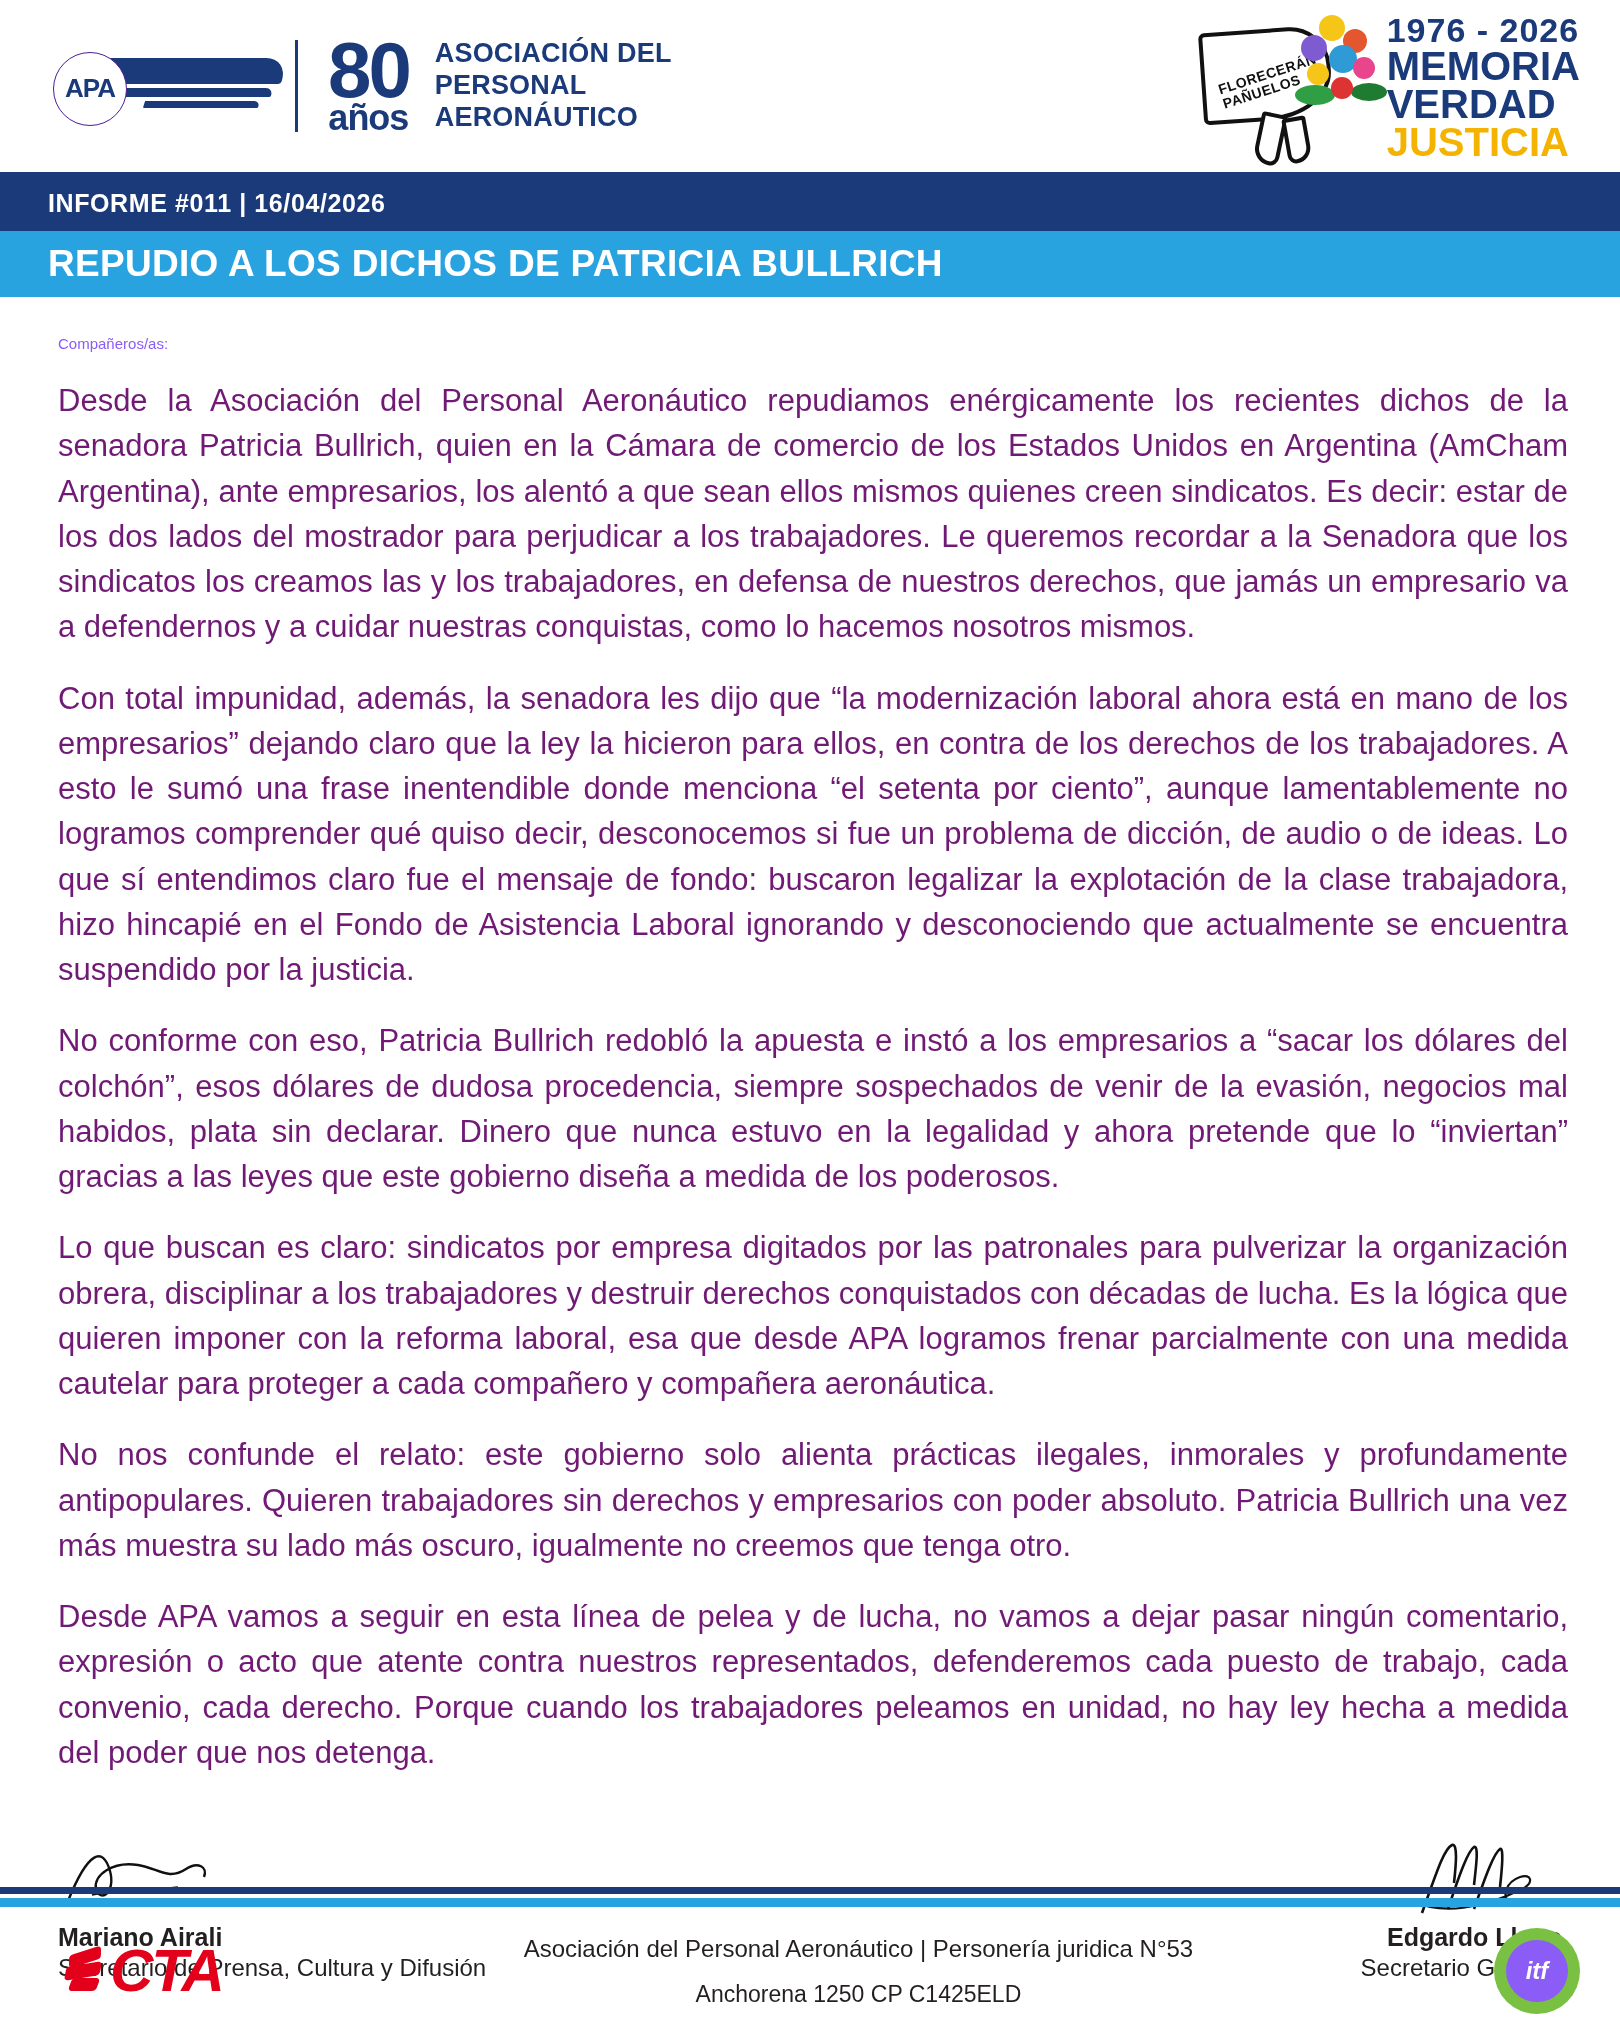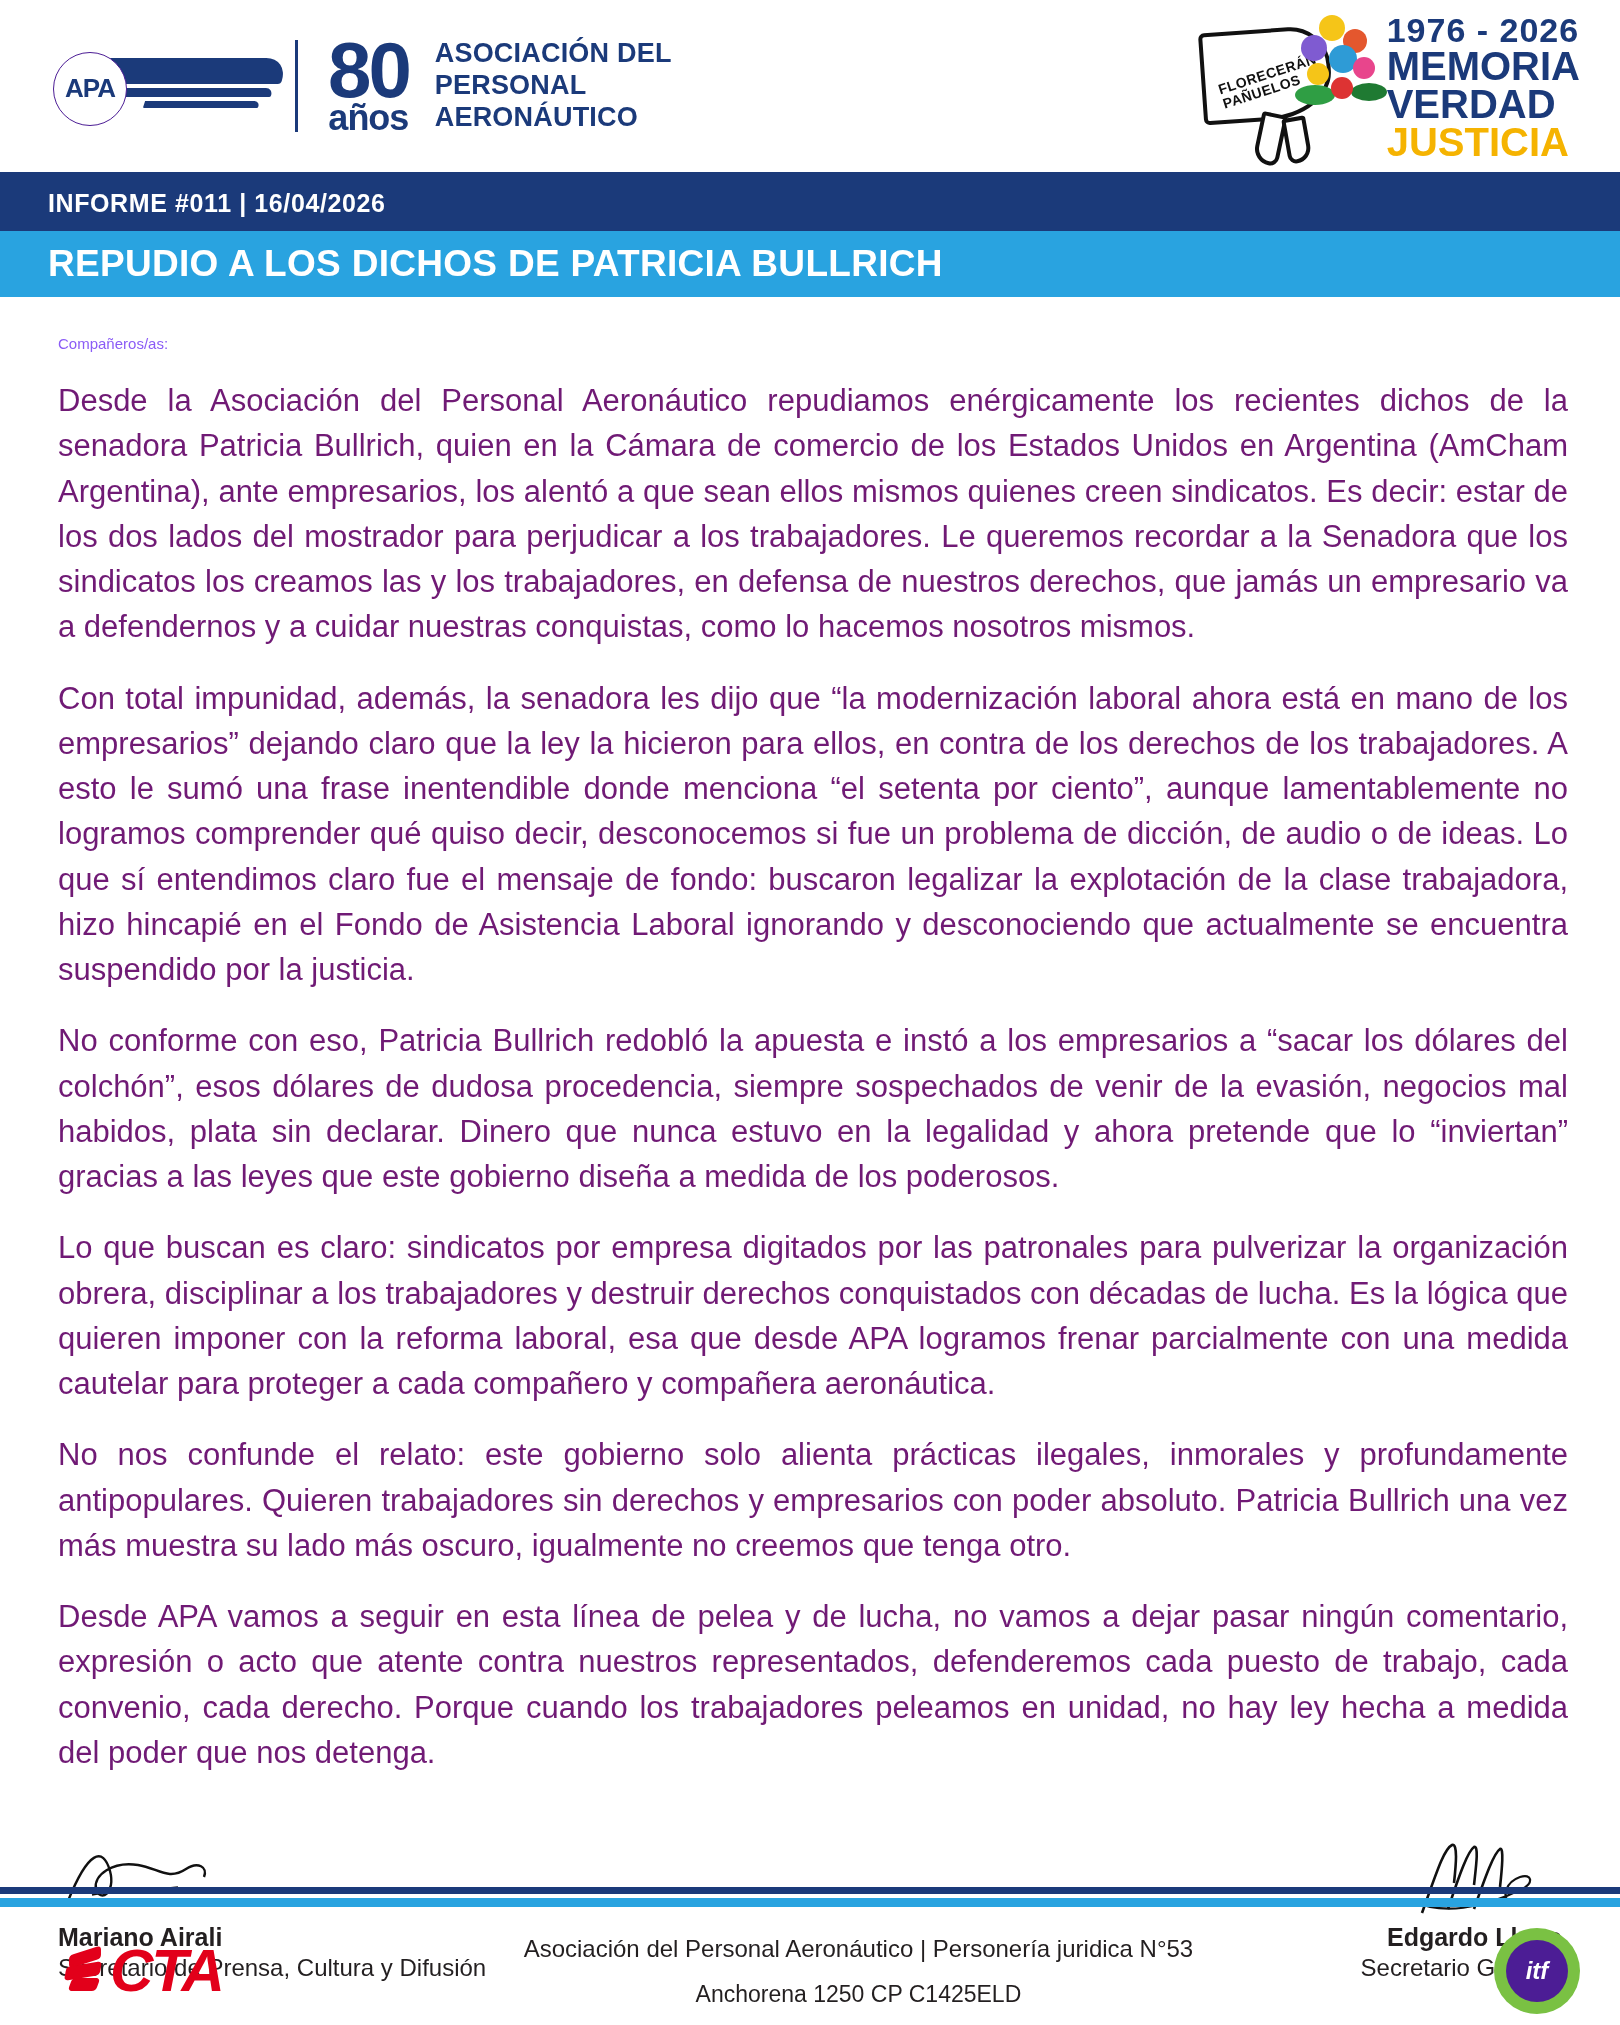--- a/index.html
+++ b/index.html
@@ -371,21 +371,21 @@
     border-radius: 50%;
     background: #7ac143;
     position: relative;
     display: flex;
     align-items: center;
     justify-content: center;
   }
   .itf-logo .inner {
     width: 62px; height: 62px;
     border-radius: 50%;
-    background: #4c1d95;
+    background: #8b5cf6;
     display: flex;
     align-items: center;
     justify-content: center;
     color: #fff;
     font-size: 24px;
     font-weight: bold;
     font-style: italic;
   }
 </style>
 </head>

